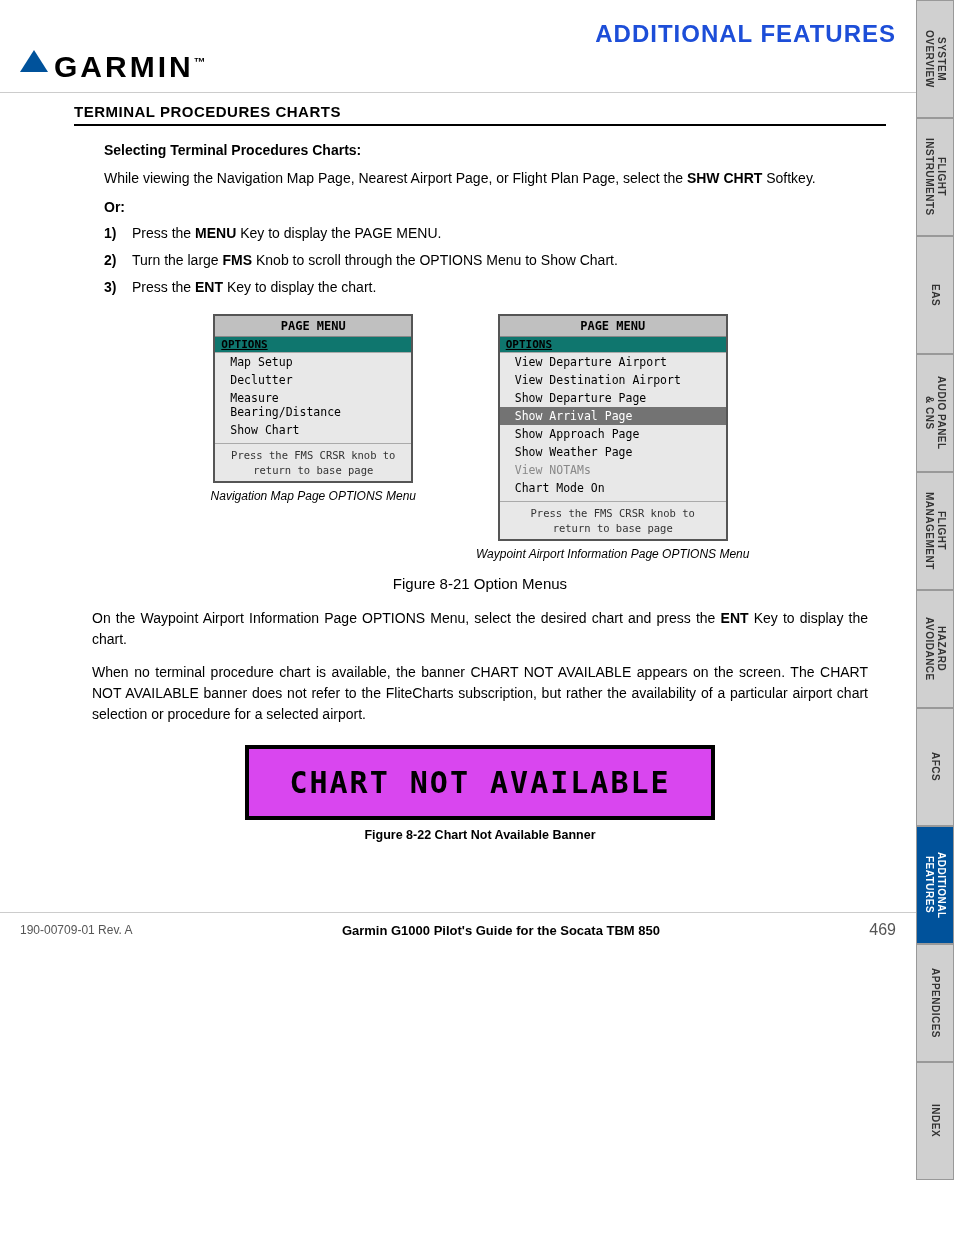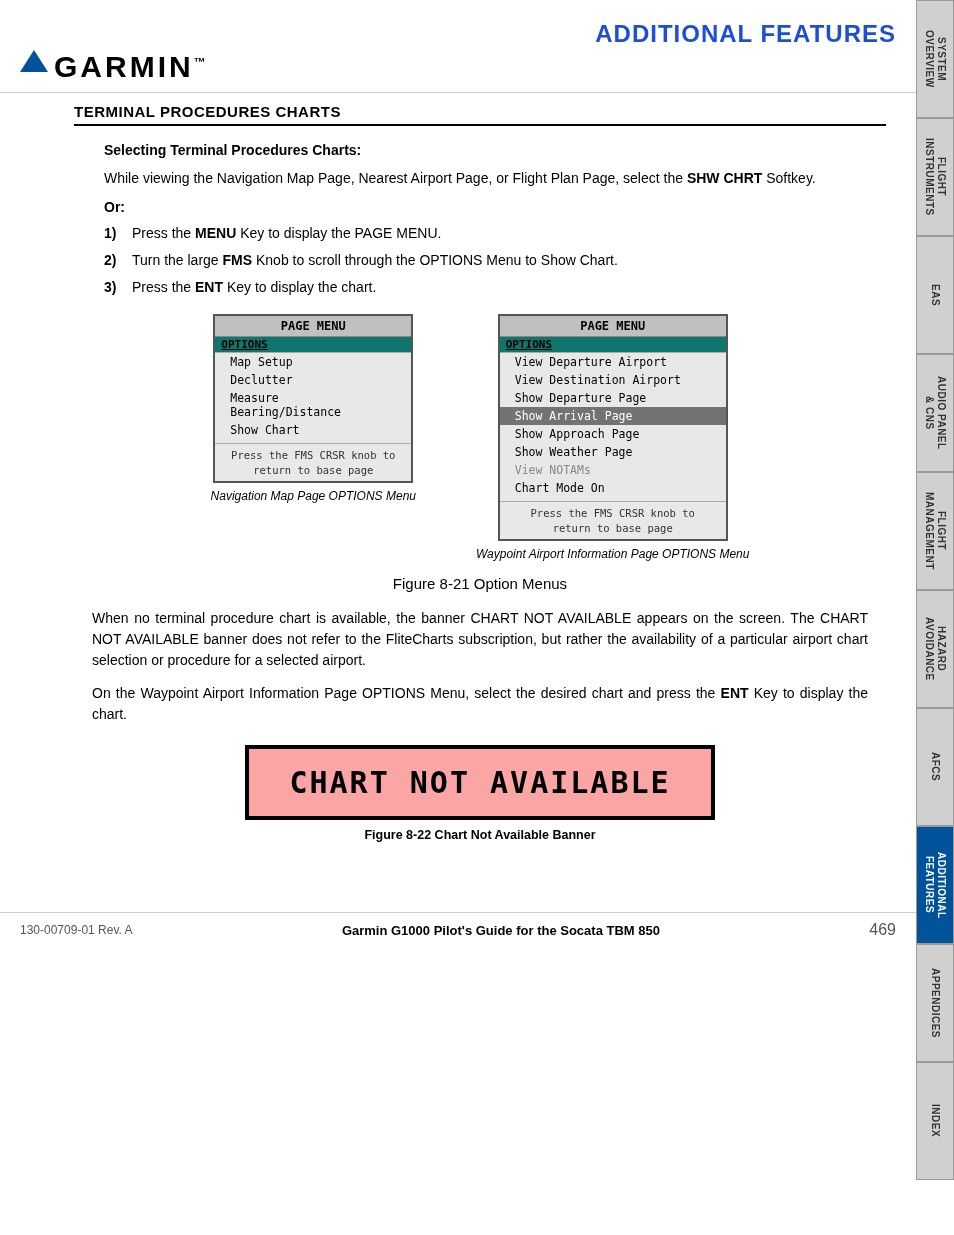--- a/index.html
+++ b/index.html
@@ -227,21 +227,21 @@
       align-items: center;
       margin: 20px 0 10px 0;
     }
     .chart-banner {
       border: 4px solid #000;
       padding: 16px 40px;
       font-size: 30px;
       font-weight: bold;
       font-family: monospace;
       letter-spacing: 2px;
-      background: #fca5a5;
+      background: #d946ef;
     }
     .chart-banner-caption {
       font-size: 12.5px;
       font-weight: bold;
       margin-top: 8px;
     }
 
     
     .footer {
       position: absolute;
@@ -367,33 +367,33 @@
             <div class="page-menu-footer">Press the FMS CRSR knob to<br>return to base page</div>
           </div>
           <div class="menu-caption">Waypoint Airport Information Page OPTIONS Menu</div>
         </div>
 
       </div>
       <div class="figure-caption">Figure 8-21  Option Menus</div>
     </div>
 
     <div class="body-para">
+      On the Waypoint Airport Information Page OPTIONS Menu, select the desired chart and press the <strong>ENT</strong> Key to display the chart.
+    </div>
+
+    <div class="body-para">
       When no terminal procedure chart is available, the banner CHART NOT AVAILABLE appears on the screen. The CHART NOT AVAILABLE banner does not refer to the FliteCharts subscription, but rather the availability of a particular airport chart selection or procedure for a selected airport.
-    </div>
-
-    <div class="body-para">
-      On the Waypoint Airport Information Page OPTIONS Menu, select the desired chart and press the <strong>ENT</strong> Key to display the chart.
     </div>
 
     <div class="chart-banner-area">
       <div class="chart-banner">CHART NOT AVAILABLE</div>
       <div class="chart-banner-caption">Figure 8-22  Chart Not Available Banner</div>
     </div>
 
   </div>
 
   <div class="footer" style="position:relative;margin-top:40px;">
-    <span class="footer-left">130-00709-01  Rev. A</span>
+    <span class="footer-left">190-00709-01  Rev. A</span>
     <span class="footer-center">Garmin G1000 Pilot's Guide for the Socata TBM 850</span>
     <span class="footer-right">469</span>
   </div>
 
 </div>
 
 </body></html>

